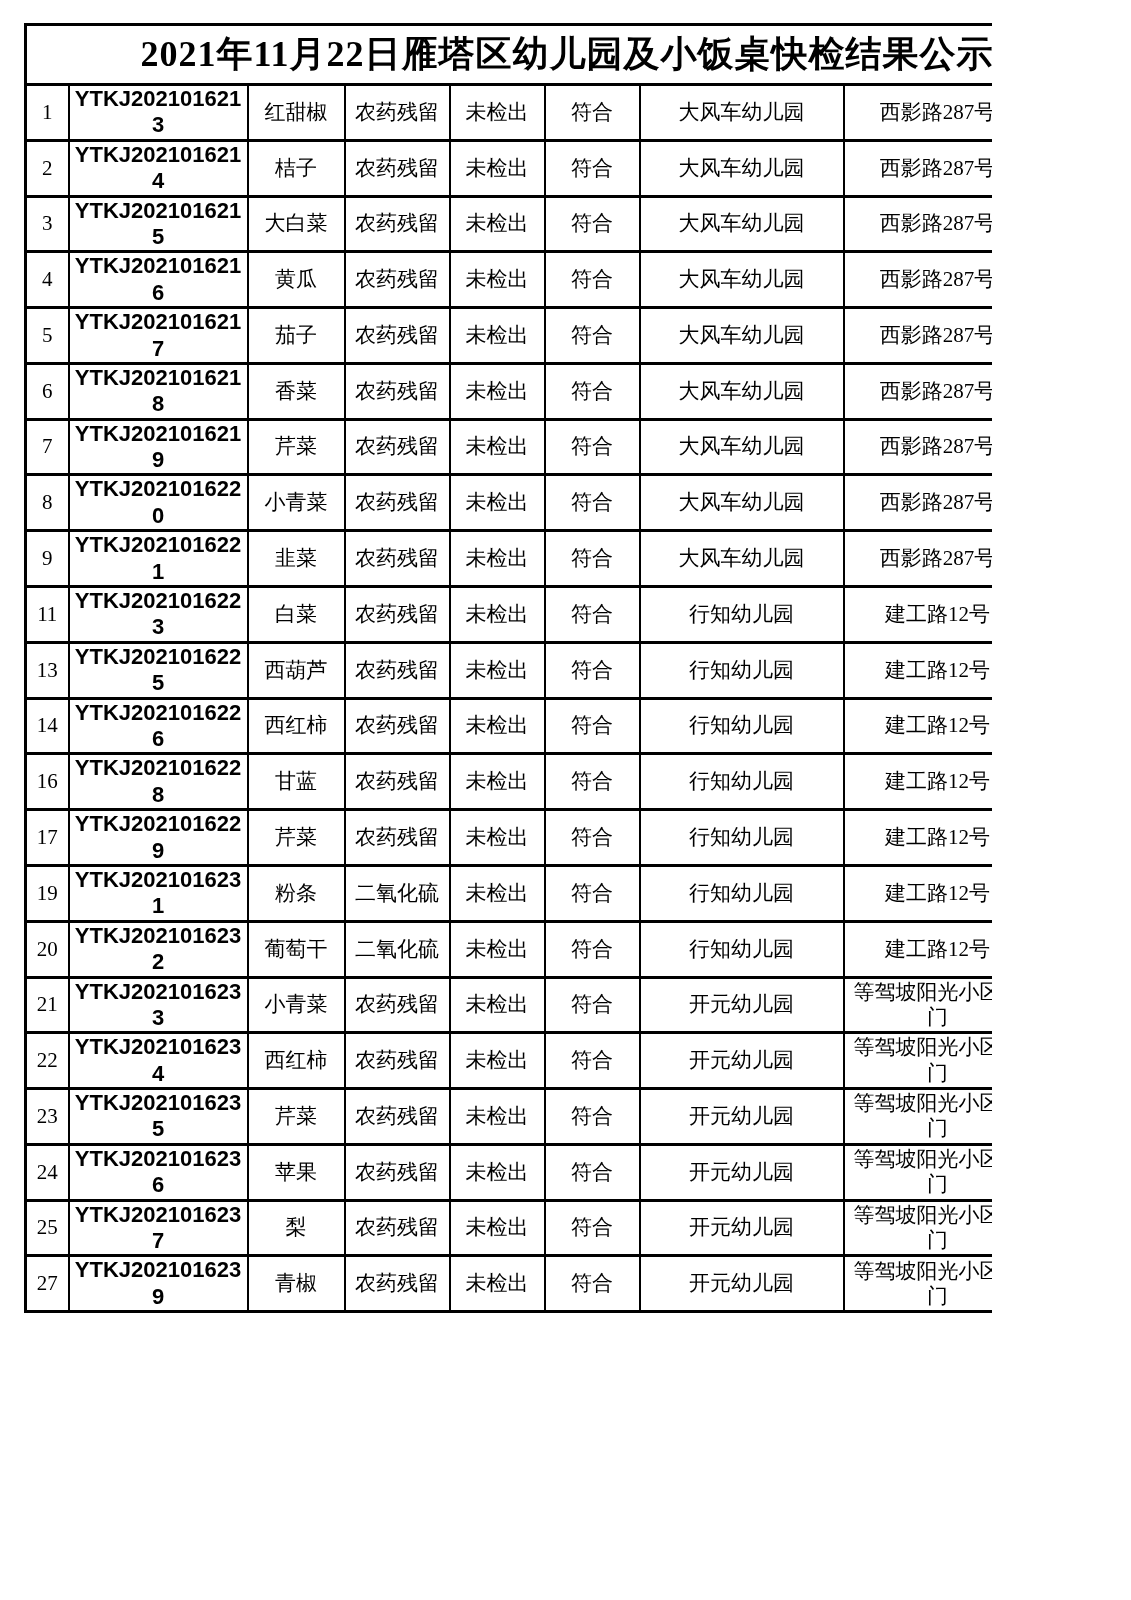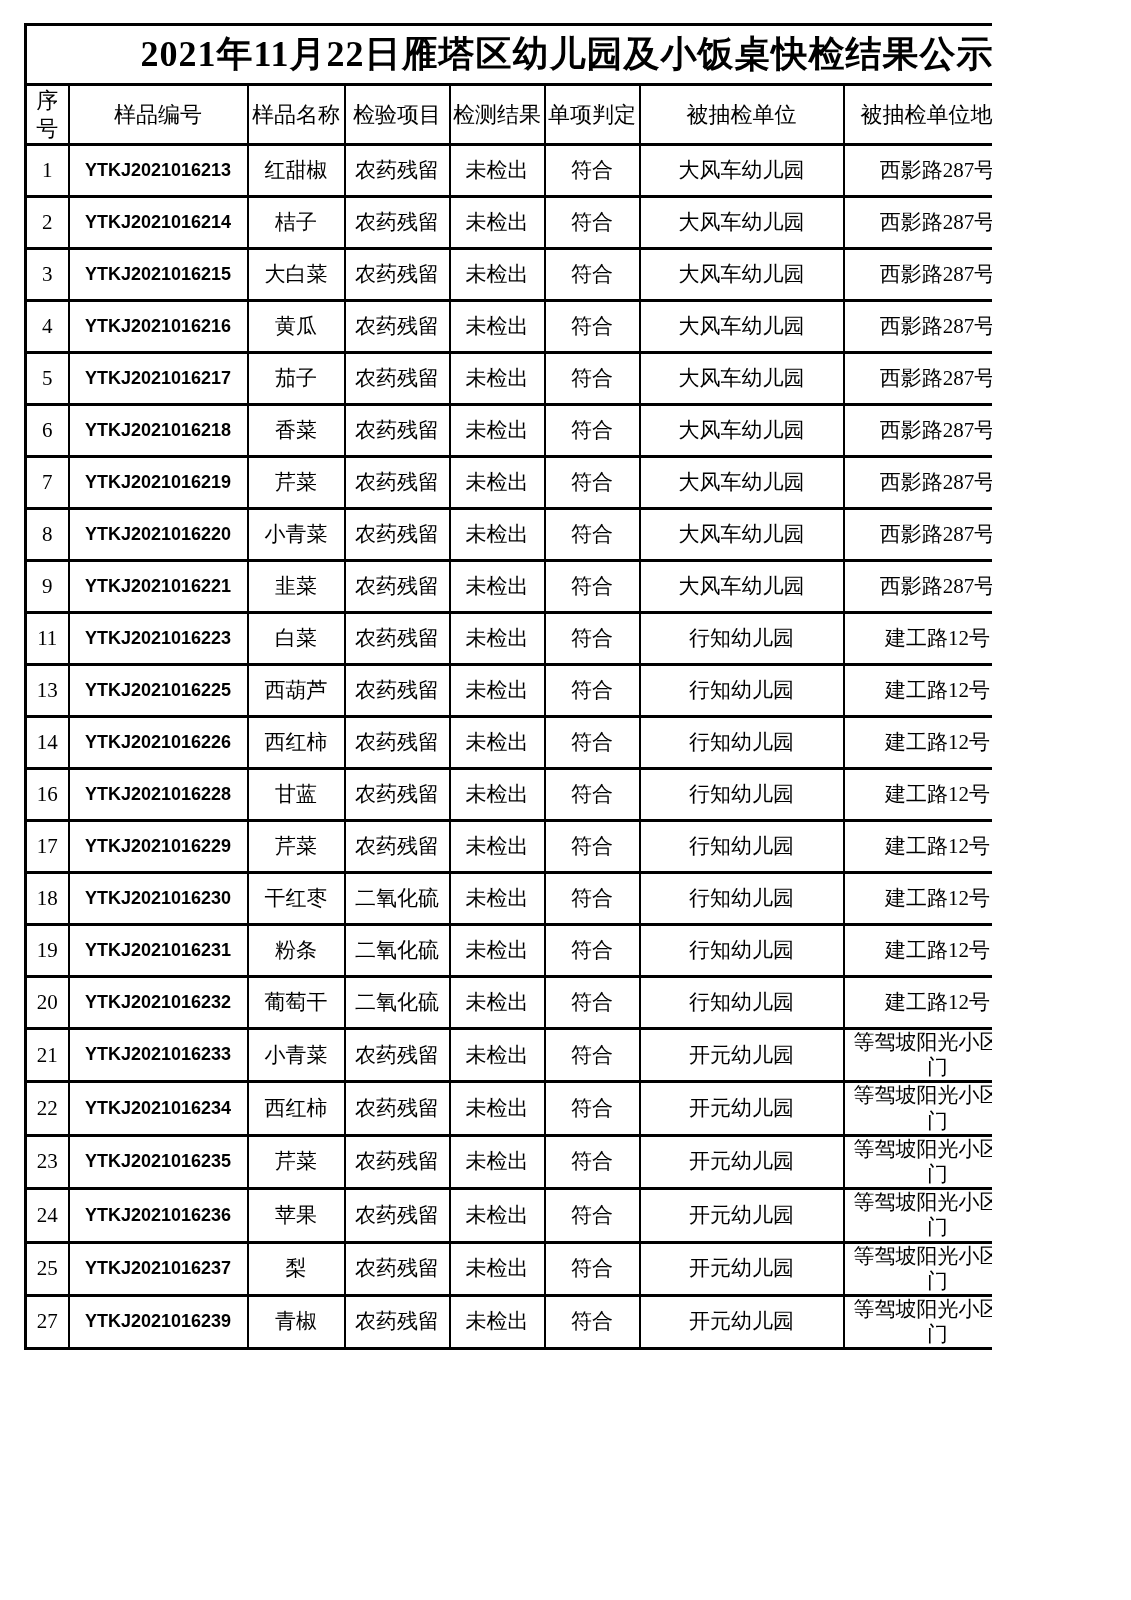--- a/index.html
+++ b/index.html
@@ -50,21 +50,21 @@
   }
   tbody td {
     height: 49px;
     font-size: 21px;
     line-height: 1.2;
   }
   
   tbody td.c1 {
     font-family: "Liberation Sans", "DejaVu Sans", sans-serif;
     font-weight: bold;
-    font-size: 18px;
+    font-size: 22px;
   }
   tbody td.c0 { font-size: 21px; }
   tbody td.c7 { font-size: 21px; }
 </style>
 </head>
 <body>
 
 <div class="page">
   <table class="results">
     <colgroup>
@@ -75,31 +75,20 @@
       <col style="width:95px">
       <col style="width:95px">
       <col style="width:204px">
       <col style="width:188px">
       <col style="width:77px">
     </colgroup>
     <thead>
       <tr>
         <th class="title-cell" colspan="9">2021年11月22日雁塔区幼儿园及小饭桌快检结果公示</th>
       </tr>
-      <tr class="header-row" id="header-row">
-          <th class="c0">序号</th>
-          <th class="c1">样品编号</th>
-          <th class="c2">样品名称</th>
-          <th class="c3">检验项目</th>
-          <th class="c4">检测结果</th>
-          <th class="c5">单项判定</th>
-          <th class="c6">被抽检单位</th>
-          <th class="c7">被抽检单位地址</th>
-          <th class="c8">备注</th>
-        </tr>
     </thead>
     <tbody id="table-body">
         <tr>
           <td class="c0">1</td>
           <td class="c1">YTKJ2021016213</td>
           <td class="c2">红甜椒</td>
           <td class="c3">农药残留</td>
           <td class="c4">未检出</td>
           <td class="c5">符合</td>
           <td class="c6">大风车幼儿园</td>
@@ -236,31 +225,20 @@
           <td class="c5">符合</td>
           <td class="c6">行知幼儿园</td>
           <td class="c7">建工路12号</td>
           <td class="c8">/</td>
         </tr>
         <tr>
           <td class="c0">17</td>
           <td class="c1">YTKJ2021016229</td>
           <td class="c2">芹菜</td>
           <td class="c3">农药残留</td>
-          <td class="c4">未检出</td>
-          <td class="c5">符合</td>
-          <td class="c6">行知幼儿园</td>
-          <td class="c7">建工路12号</td>
-          <td class="c8">/</td>
-        </tr>
-        <tr>
-          <td class="c0">18</td>
-          <td class="c1">YTKJ2021016230</td>
-          <td class="c2">干红枣</td>
-          <td class="c3">二氧化硫</td>
           <td class="c4">未检出</td>
           <td class="c5">符合</td>
           <td class="c6">行知幼儿园</td>
           <td class="c7">建工路12号</td>
           <td class="c8">/</td>
         </tr>
         <tr>
           <td class="c0">19</td>
           <td class="c1">YTKJ2021016231</td>
           <td class="c2">粉条</td>

